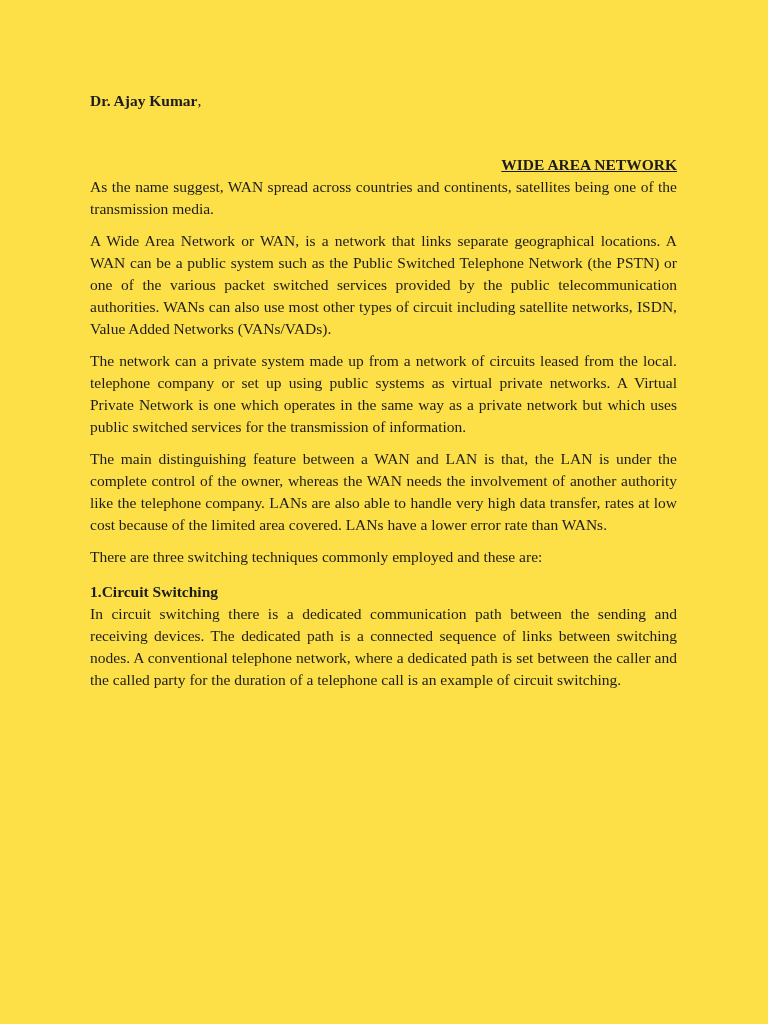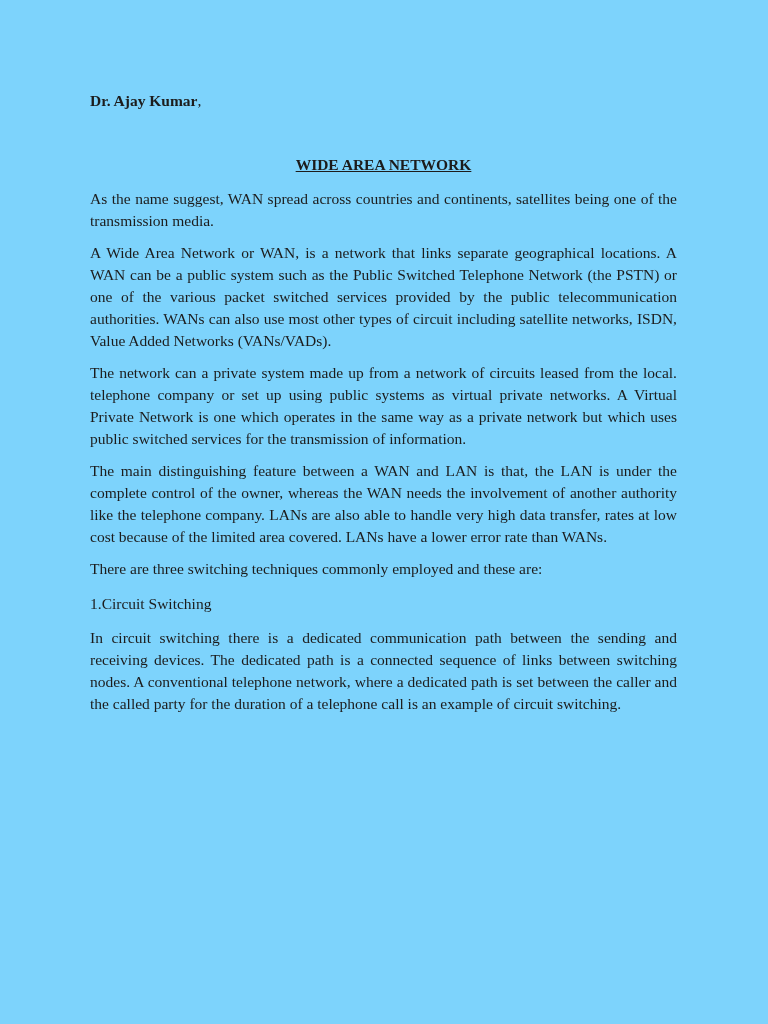--- a/index.html
+++ b/index.html
@@ -9,52 +9,52 @@
   }
   body {
     width: 768px;
     height: 1024px;
     overflow: hidden;
   }
   .page {
     box-sizing: border-box;
     width: 768px;
     height: 1024px;
-    background: #7dd3fc;
+    background: #fde047;
     padding: 90px 91px 0 90px;
     font-family: "Liberation Serif", "DejaVu Serif", serif;
     font-size: 15.5px;
     line-height: 22px;
     color: #1c1c1c;
   }
   .author-line {
     margin: 0;
     text-align: left;
   }
   .doc-heading {
     margin: 42px 0 0 0;
     font-size: 15.5px;
     line-height: 22px;
     font-weight: bold;
     text-decoration: underline;
-    text-align: center;
+    text-align: right;
   }
   .sub-heading {
     margin: 13px 0 0 0;
     font-size: 15.5px;
     line-height: 22px;
-    font-weight: normal;
+    font-weight: bold;
     text-align: left;
   }
   .para {
     margin: 0 0 10px 0;
     text-align: justify;
   }
   .para.no-gap-top {
-    margin-top: 12px;
+    margin-top: 0;
   }
   .para.big-gap-top {
     margin-top: 61px;
   }
 </style>
 </head>
 <body>
 
 <div class="page">
 

